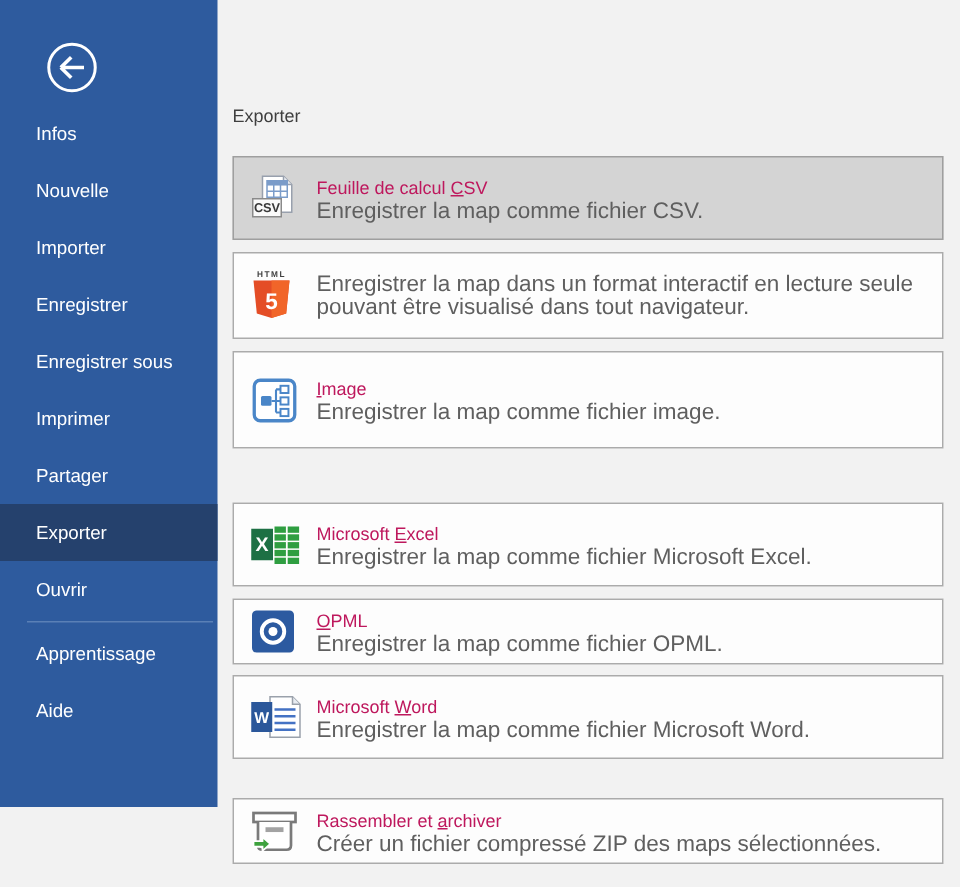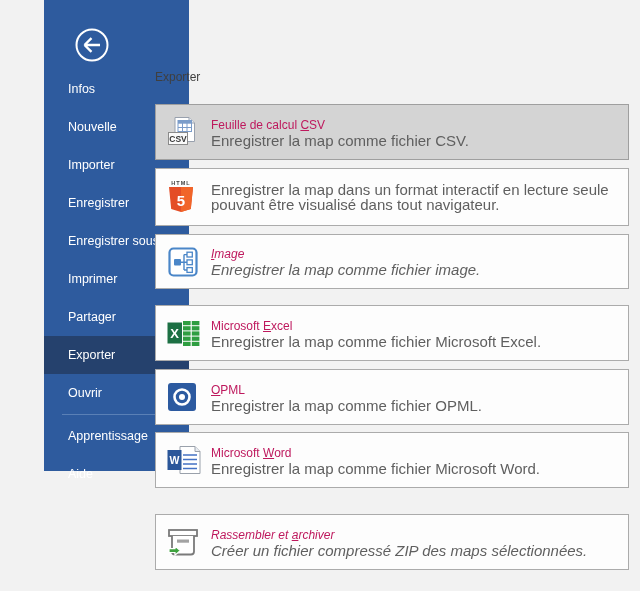--- a/index.html
+++ b/index.html
@@ -5,23 +5,22 @@
   * { box-sizing: border-box; }
   html,body { margin:0; padding:0; }
   body {
     width:640px; height:591px; position:relative; overflow:hidden;
     font-family:"Liberation Sans", sans-serif;
     background: var(--content-bg, #f2f2f2);
   }
 
   
   .sidebar {
-    position:absolute; left:0; top:0; width:145px; height:471px;
+    position:absolute; left:0; top:0; width:145px; height:538px;
     background: var(--sidebar-bg, #2e5b9e);
-    margin-left: 44px;
   }
   .back-button {
     position:absolute; left:30px; top:27px; width:36px; height:36px; cursor:pointer;
   }
   .menu { position:absolute; top:70px; left:0; right:0; }
   .menu-item {
     height:38px; line-height:38px; padding-left:24px;
     color:#ffffff; font-size:12.5px; cursor:pointer; white-space:nowrap;
   }
   .menu-item.selected { background: var(--sidebar-selected-bg, #25416d); }
@@ -38,25 +37,25 @@
     display:flex; align-items:center; padding-left:11px; cursor:pointer;
   }
   .card .icon { width:36px; flex:none; display:flex; justify-content:flex-start; align-items:center; }
   .card .texts { margin-left:8px; padding-right:10px; }
   .title { font-size:12px; color:#be185d; line-height:16px; }
   .title .key { text-decoration:underline; }
   .desc { font-size:15px; color:#5f5f5f; line-height:15px; }
 
   .card-csv    { height:56px; margin-bottom:8px; background:var(--card-highlight-bg,#d4d4d4); border-color:#9f9f9f; }
   .card-html5  { height:58px; margin-bottom:8px; }
-  .card-image  { height:55px; margin-bottom:16px;font-style:italic; }
+  .card-image  { height:65px; margin-bottom:36px; }
   .card-excel  { height:56px; margin-bottom:8px; }
-  .card-opml   { height:56px; margin-bottom:7px; }
+  .card-opml   { height:44px; margin-bottom:7px; }
   .card-word   { height:56px; margin-bottom:26px; }
-  .card-archive{ height:56px;font-style:italic; }
+  .card-archive{ height:44px; }
 
   svg { display:block; }
 </style>
 </head>
 <body>
 
 <div class="app">
 
   <aside class="sidebar">
     <div class="back-button">

